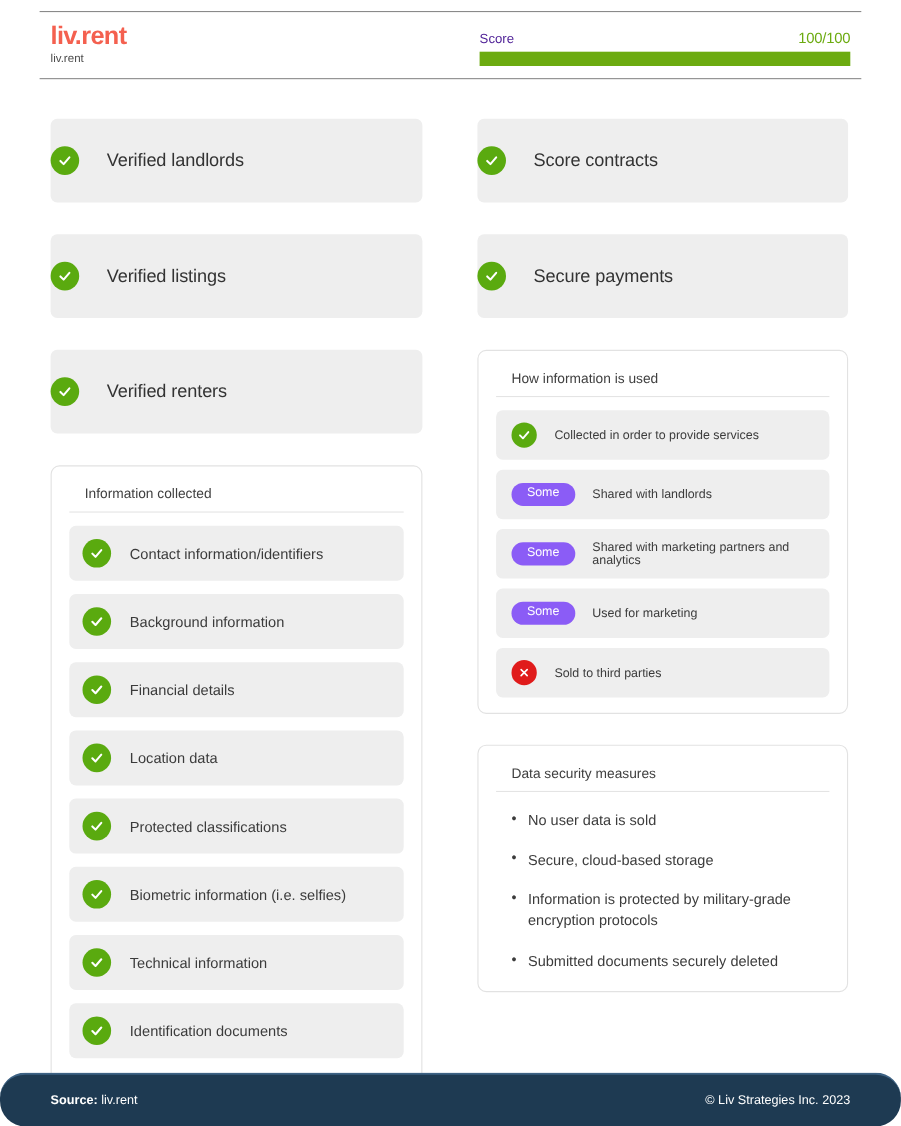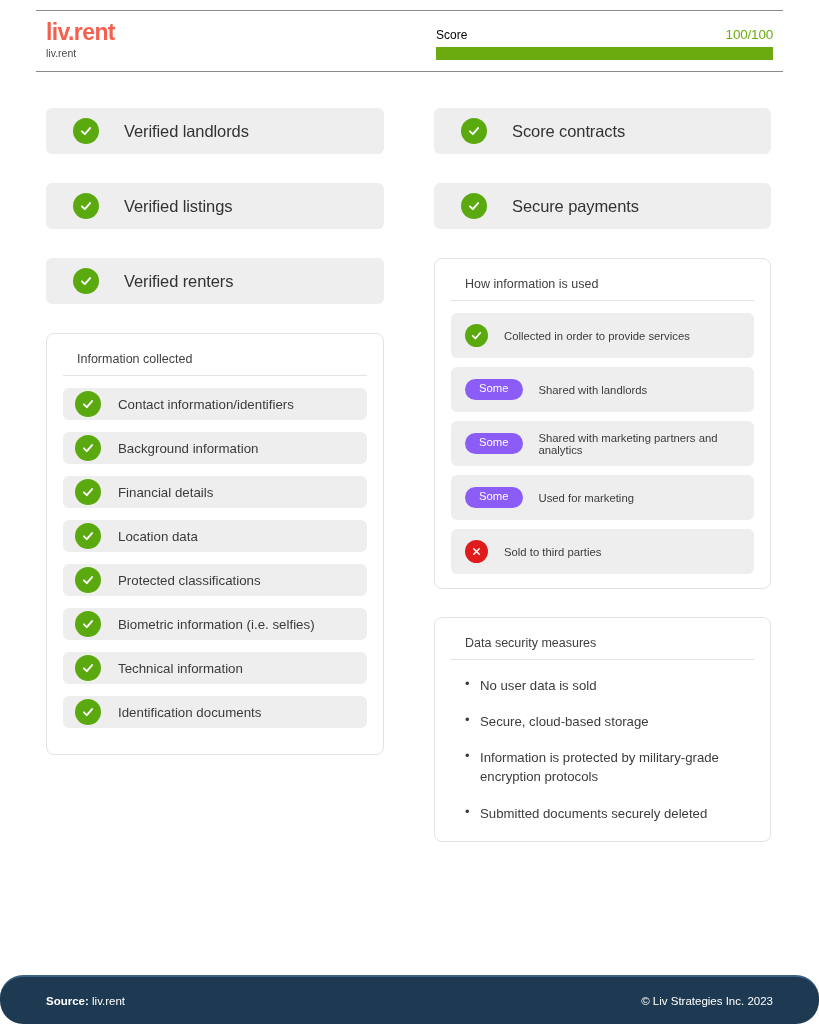--- a/index.html
+++ b/index.html
@@ -55,21 +55,21 @@
     width: 337px;
   }
   .score-row {
     display: flex;
     justify-content: space-between;
     align-items: baseline;
     margin-bottom: 5px;
   }
   .score-label {
     font-size: 12px;
-    color: #000000;
+    color: #4c1d95;
   }
   .score-value {
     font-size: 13.5px;
     color: #6cab10;
     font-weight: 400;
     letter-spacing: -0.2px;
   }
   .score-track {
     width: 100%;
     height: 13px;
@@ -91,24 +91,23 @@
     position: absolute;
     left: 434px;
     top: 108px;
     width: 337px;
   }
 
   
   .rowcard {
     background: #eeeeee;
     border-radius: 6px;
-    height: 46px;
+    height: 76px;
     display: flex;
     align-items: center;
-    padding-left: 27px;
     margin-bottom: 29px;
   }
   .rowcard .label {
     font-size: 16.5px;
     color: #333333;
     margin-left: 25px;
     letter-spacing: -0.1px;
   }
 
   
@@ -157,21 +156,21 @@
   }
   .panel-row:last-child { margin-bottom: 0; }
   .panel-row .label {
     font-size: 11.3px;
     color: #3b3b3b;
     margin-left: 16px;
     letter-spacing: 0px;
   }
 
   
-  .panel-row.lg { height: 32px; padding-left: 12px; margin-bottom: 12px; }
+  .panel-row.lg { height: 50px; padding-left: 12px; margin-bottom: 12px; }
   .panel-row.lg .label { font-size: 13.3px; margin-left: 17px; }
 
   
   .pill {
     background: #8b5cf6;
     color: #ffffff;
     border-radius: 11px;
     font-size: 11.3px;
     padding: 4px 14px 5px 14px;
     line-height: 1;

